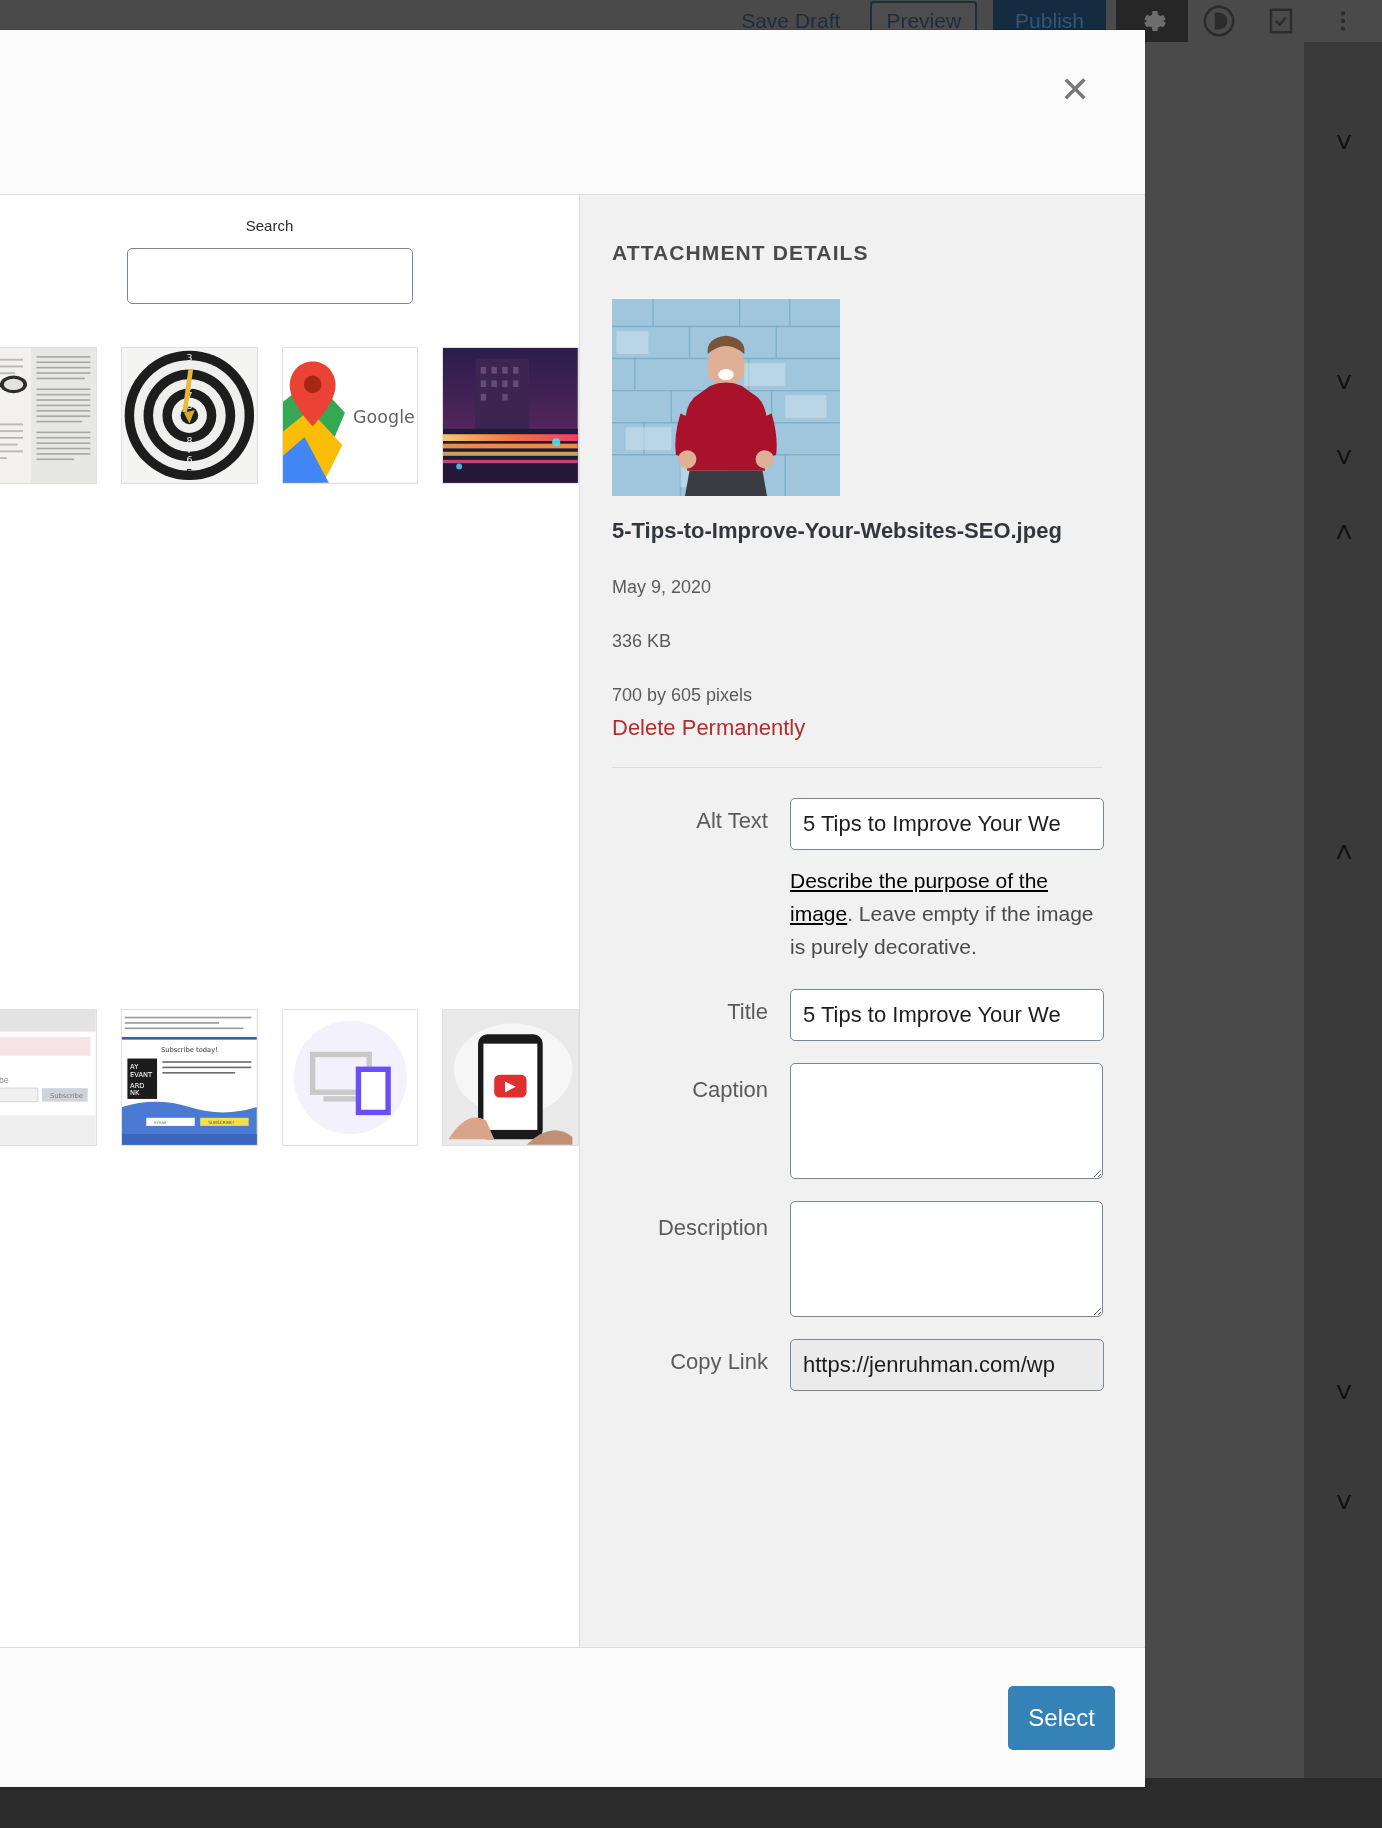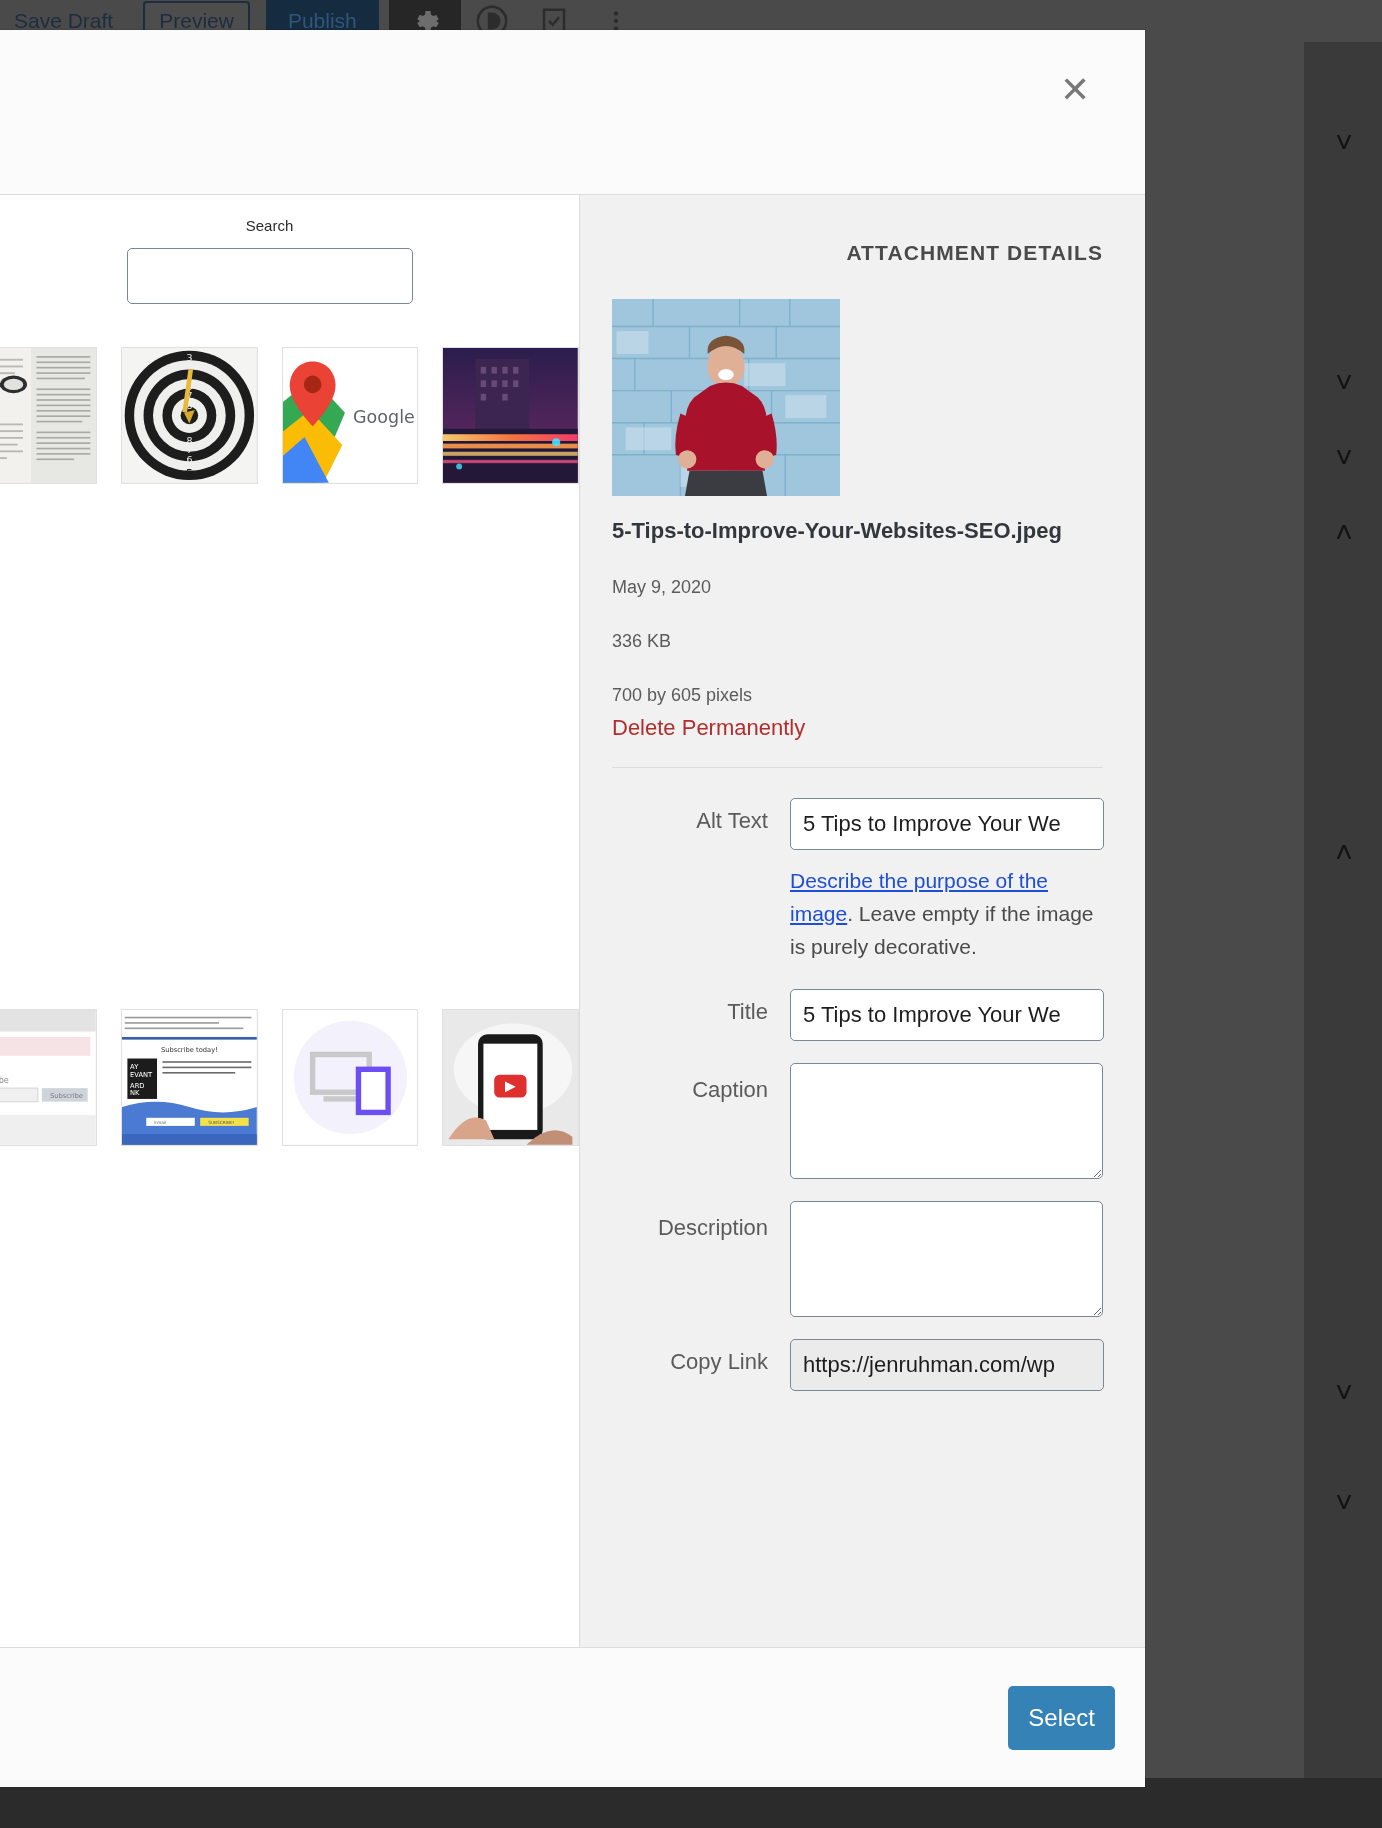--- a/index.html
+++ b/index.html
@@ -11,21 +11,21 @@
   }
 
   
   #editor-bg {
     position: absolute; inset: 0;
     background: #4a4a4a;
   }
   #editor-topbar {
     position: absolute; left: 0; top: 0; width: 1382px; height: 42px;
     background: #4a4a4a;
-    display: flex; align-items: center; 
+    display: flex; align-items: center; justify-content: flex-end;
     padding-right: 8px;
   }
   .tb-btn {
     font-size: 21px; color: #1d2d3f;
     padding: 6px 14px; white-space: nowrap;
   }
   .tb-btn.outline {
     border: 2px solid #1d2d3f; border-radius: 4px;
     background: #4d4d4d; margin: 0 16px;
   }
@@ -114,21 +114,21 @@
 
   
   #details {
     width: 565px; flex: 0 0 565px;
     background: #f1f1f1;
     padding: 46px 42px 0 32px;
     overflow: hidden;
   }
   #details-title {
     font-size: 21px; letter-spacing: 1.1px; color: #4a4a4a;
-    font-weight: 600; margin-bottom: 34px; text-align: right;
+    font-weight: 600; margin-bottom: 34px;
   }
   #preview-thumb {
     width: 228px; height: 197px; margin-bottom: 22px;
     border: 0; overflow: hidden; display: block;
   }
   #file-name {
     font-size: 22px; font-weight: bold; color: #31373d;
     margin-bottom: 2px; white-space: nowrap;
   }
   .meta-line { font-size: 18px; color: #5b5b5b; margin-bottom: 9px; margin-top: 33px; }
@@ -159,21 +159,21 @@
     border: 1px solid #7a8896; border-radius: 5px;
     background: #fff; padding: 8px 12px;
     font-size: 22px; color: #1d1d1d; resize: vertical;
     font-family: "Liberation Sans", sans-serif;
   }
   #alt-help {
     margin: -8px 0 26px 178px;
     font-size: 21px; line-height: 33px; color: #4a4a4a;
     max-width: 330px;
   }
-  #alt-help a { color: #1d4ed8; text-decoration: underline; }
+  #alt-help a { color: #000000; text-decoration: underline; }
 
   
   #modal-footer {
     height: 140px; flex: 0 0 140px;
     background: #fbfbfb; border-top: 1px solid #ddd;
     display: flex; align-items: center; justify-content: flex-end;
     padding-right: 30px;
   }
   #select-btn {
     background: #3582b6; color: #fff;

